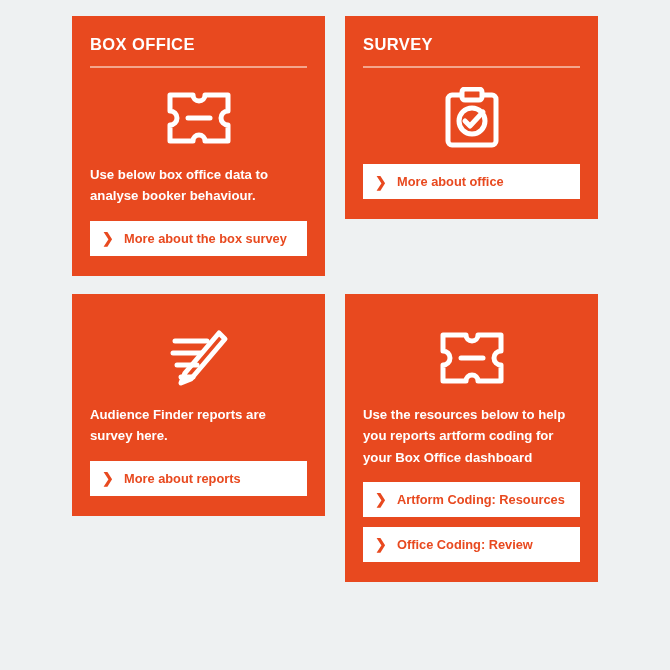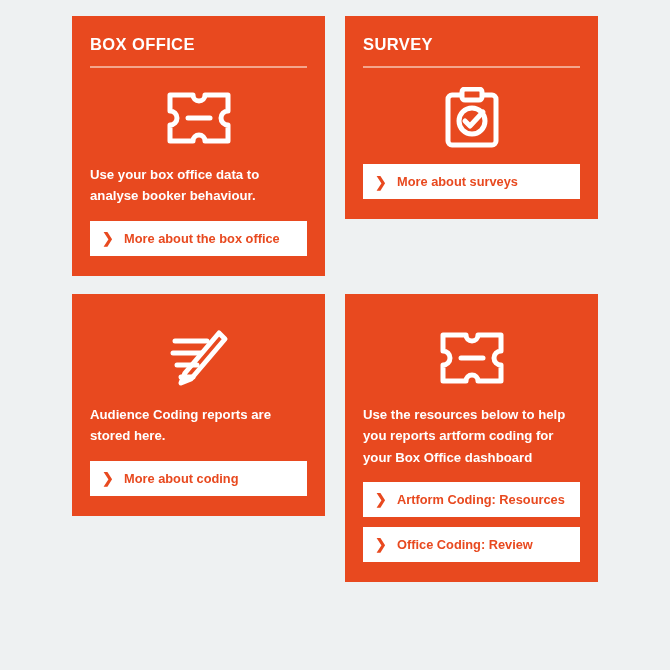--- a/index.html
+++ b/index.html
@@ -86,57 +86,57 @@
 <div class="grid">
 
   <div class="card">
     <div class="card-title">BOX OFFICE</div>
     <div class="icon-wrap">
       <svg width="66" height="54" viewBox="0 0 66 54" fill="none" aria-hidden="true">
         <path d="M4 4 H27 a6 6 0 0 0 12 0 H62 V20 a7 7 0 0 0 0 14 V50 H39 a6 6 0 0 0 -12 0 H4 V34 a7 7 0 0 0 0 -14 Z" stroke="#ffffff" stroke-width="5" stroke-linejoin="round" fill="none"></path>
         <path d="M22 27 H44" stroke="#ffffff" stroke-width="5" stroke-linecap="round"></path>
       </svg>
     </div>
-    <div class="card-desc">Use your box office data to analyse booker behaviour.</div>
+    <div class="card-desc">Use below box office data to analyse booker behaviour.</div>
     <button class="btn">
       <span class="chev">❯</span>
-      <span class="lbl">More about the box office</span>
+      <span class="lbl">More about the box survey</span>
     </button>
   </div>
 
   <div class="card">
     <div class="card-title">SURVEY</div>
     <div class="icon-wrap">
       <svg width="56" height="62" viewBox="0 0 56 62" fill="none" aria-hidden="true">
         <rect x="4" y="8" width="48" height="50" rx="4" stroke="#ffffff" stroke-width="5" fill="none"></rect>
         <rect x="18" y="2" width="20" height="11" rx="3" stroke="#ffffff" stroke-width="5" fill="#e8491f"></rect>
         <circle cx="28" cy="34" r="13" stroke="#ffffff" stroke-width="5" fill="none"></circle>
         <path d="M21 34 L26 39 L39 25" stroke="#ffffff" stroke-width="5" stroke-linecap="round" stroke-linejoin="round" fill="none"></path>
       </svg>
     </div>
     <button class="btn">
       <span class="chev">❯</span>
-      <span class="lbl">More about surveys</span>
+      <span class="lbl">More about office</span>
     </button>
   </div>
 
   <div class="card">
     <div class="icon-wrap">
       <svg width="64" height="62" viewBox="0 0 64 62" fill="none" aria-hidden="true">
         <path d="M8 14 H40" stroke="#ffffff" stroke-width="5" stroke-linecap="round"></path>
         <path d="M6 26 H34" stroke="#ffffff" stroke-width="5" stroke-linecap="round"></path>
         <path d="M10 38 H30" stroke="#ffffff" stroke-width="5" stroke-linecap="round"></path>
         <path d="M14 50 H26" stroke="#ffffff" stroke-width="5" stroke-linecap="round"></path>
         <path d="M52 6 L58 12 L24 52 L14 56 L18 46 Z" stroke="#ffffff" stroke-width="5" stroke-linejoin="round" fill="none"></path>
       </svg>
     </div>
-    <div class="card-desc">Audience Coding reports are stored here.</div>
+    <div class="card-desc">Audience Finder reports are survey here.</div>
     <button class="btn">
       <span class="chev">❯</span>
-      <span class="lbl">More about coding</span>
+      <span class="lbl">More about reports</span>
     </button>
   </div>
 
   <div class="card">
     <div class="icon-wrap">
       <svg width="66" height="54" viewBox="0 0 66 54" fill="none" aria-hidden="true">
         <path d="M4 4 H27 a6 6 0 0 0 12 0 H62 V20 a7 7 0 0 0 0 14 V50 H39 a6 6 0 0 0 -12 0 H4 V34 a7 7 0 0 0 0 -14 Z" stroke="#ffffff" stroke-width="5" stroke-linejoin="round" fill="none"></path>
         <path d="M22 27 H44" stroke="#ffffff" stroke-width="5" stroke-linecap="round"></path>
       </svg>
     </div>

